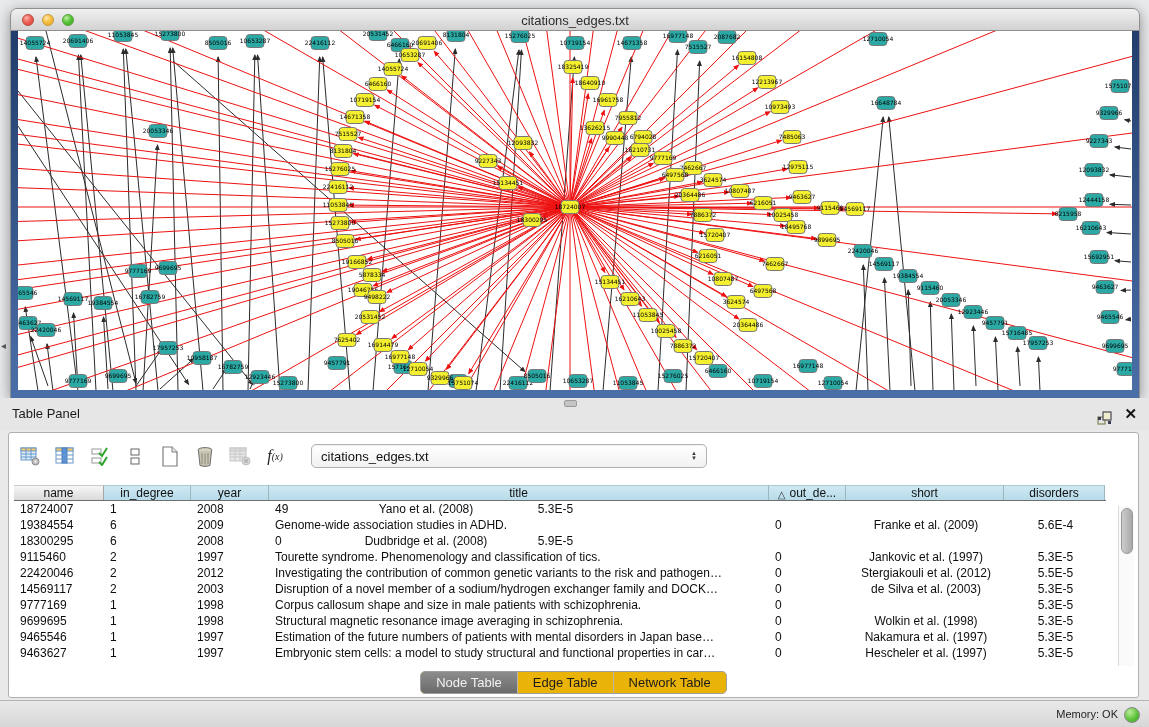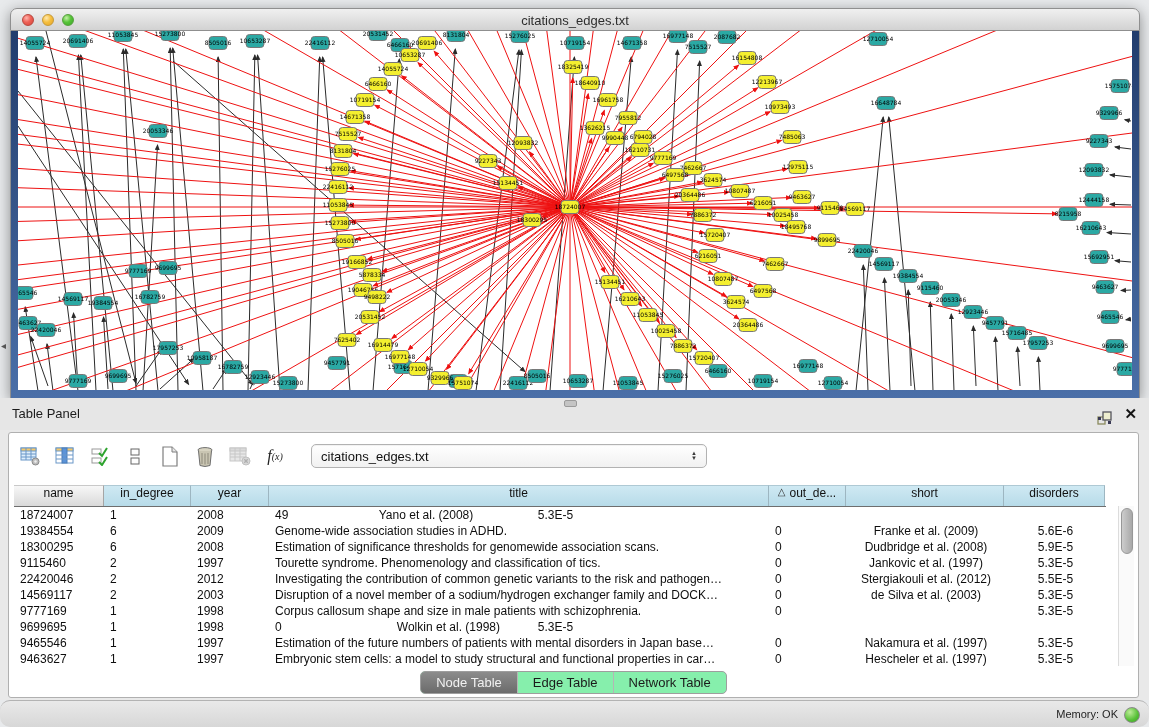--- a/index.html
+++ b/index.html
@@ -39,41 +39,41 @@
   .fx i{font-size:16px;}
   .fx small{font-size:10px;font-style:italic;}
   .combo{width:396px;height:24px;border:1px solid #b2b2b2;border-radius:5px;
          background:linear-gradient(#ffffff,#f1f1f1);display:flex;align-items:center;
          padding:0 9px;font-size:13px;color:#111;box-sizing:border-box;margin-left:12px;
          box-shadow:inset 0 1px 1px rgba(0,0,0,.06);}
   .combo .arrows{margin-left:auto;display:flex;flex-direction:column;font-size:6px;color:#3a3a3a;line-height:5px;}
 
   .tbl{position:absolute;left:5px;top:52px;width:1092px;}
   .thead{display:flex;border-bottom:1px solid #6e6e6e;}
-  .hc{height:21px;box-sizing:border-box;border-right:1px solid #9db6c1;border-top:1px solid #aec9d4;
+  .hc{height:15px;box-sizing:border-box;border-right:1px solid #9db6c1;border-top:1px solid #aec9d4;
       background:linear-gradient(#cfe9f3,#b7dbe9);font-size:12px;color:#111;
-      display:flex;align-items:flex-start;justify-content:center;gap:4px;overflow:hidden;white-space:nowrap;}
+      display:flex;align-items:flex-end;justify-content:center;gap:4px;overflow:hidden;white-space:nowrap;}
   .hc.gray{background:linear-gradient(#f7f7f7,#d9d9d9);border-right:1px solid #a5a5a5;border-top:1px solid #c9c9c9;}
   .sortg{font-size:10px;color:#333;}
   .tr{display:flex;height:16px;font-size:12px;color:#0e0e0e;background:#fff;}
   .td{box-sizing:border-box;padding:0 4px 0 6px;white-space:nowrap;overflow:hidden;line-height:16px;}
   .td.c{text-align:center;}
   .vsb{position:absolute;right:4px;top:73px;width:15px;height:160px;background:#fafafa;border-left:1px solid #dcdcdc;}
   .vsb .thumb{position:absolute;left:2px;top:2px;width:10px;height:44px;border-radius:6px;
               background:linear-gradient(90deg,#cdcdcd,#a8a8a8);border:1px solid #979797;}
 
   .tabsrow{position:absolute;left:0;right:0;top:238px;display:flex;justify-content:center;}
-  .seg{display:flex;border:1px solid #9e9e9e;border-radius:5px;overflow:hidden;height:21px;background:#86efac;}
+  .seg{display:flex;border:1px solid #9e9e9e;border-radius:5px;overflow:hidden;height:21px;background:#eab308;}
   .seg .tab{padding:0 15px;font-size:13px;line-height:21px;color:#1b1b1b;border-right:1px solid #b5b5b5;}
   .seg .tab:last-child{border-right:none;}
   .seg .tab.sel{background:linear-gradient(#8c8c8c,#6b6b6b);color:#f1f1f1;}
 
   
   .statusbar{position:absolute;left:0;top:700px;width:1149px;height:27px;
-             background:linear-gradient(#e9e9e9,#d7d7d7);border-top:1px solid #b3b3b3;box-sizing:border-box;border-radius:10px;}
+             background:linear-gradient(#e9e9e9,#d7d7d7);border-top:1px solid #b3b3b3;box-sizing:border-box;}
   .mem{position:absolute;right:31px;top:7px;font-size:11px;color:#1f1f1f;}
   .memdot{position:absolute;right:9px;top:6px;width:14px;height:14px;border-radius:50%;
           background:radial-gradient(circle at 35% 30%,#bdec98,#55bf35 60%,#3da526);border:1px solid #8a8a8a;}
 </style>
 </head>
 <body>
 
 <div class="app">
 
   <div class="net-window">
@@ -946,27 +946,26 @@
             <div class="td c" style="width: 158px;">Yano et al. (2008)</div>
             <div class="td c" style="width: 101px;">5.3E-5</div>
           </div>
           <div class="tr">
             <div class="td" style="width: 90px;">19384554</div>
             <div class="td" style="width: 87px;">6</div>
             <div class="td" style="width: 78px;">2009</div>
             <div class="td" style="width: 500px;">Genome-wide association studies in ADHD.</div>
             <div class="td" style="width: 77px;">0</div>
             <div class="td c" style="width: 158px;">Franke et al. (2009)</div>
-            <div class="td c" style="width: 101px;">5.6E-6</div>
+            <div class="td c" style="width: 101px;">5.6E-4</div>
           </div>
           <div class="tr">
             <div class="td" style="width: 90px;">18300295</div>
             <div class="td" style="width: 87px;">6</div>
             <div class="td" style="width: 78px;">2008</div>
-            <div class="td" style="width: 500px;">Estimation of significance thresholds for genomewide association scans.</div>
             <div class="td" style="width: 77px;">0</div>
             <div class="td c" style="width: 158px;">Dudbridge et al. (2008)</div>
             <div class="td c" style="width: 101px;">5.9E-5</div>
           </div>
           <div class="tr">
             <div class="td" style="width: 90px;">9115460</div>
             <div class="td" style="width: 87px;">2</div>
             <div class="td" style="width: 78px;">1997</div>
             <div class="td" style="width: 500px;">Tourette syndrome. Phenomenology and classification of tics.</div>
             <div class="td" style="width: 77px;">0</div>
@@ -997,22 +996,23 @@
             <div class="td" style="width: 78px;">1998</div>
             <div class="td" style="width: 500px;">Corpus callosum shape and size in male patients with schizophrenia.</div>
             <div class="td" style="width: 77px;">0</div>
             <div class="td c" style="width: 158px; margin-top: 44px;">Tibbo et al. (1998)</div>
             <div class="td c" style="width: 101px;">5.3E-5</div>
           </div>
           <div class="tr">
             <div class="td" style="width: 90px;">9699695</div>
             <div class="td" style="width: 87px;">1</div>
             <div class="td" style="width: 78px;">1998</div>
+            <div class="td" style="width: 500px;">Structural magnetic resonance image averaging in schizophrenia.</div>
             <div class="td" style="width: 77px;">0</div>
-            <div class="td c" style="width: 158px; text-align: right;">Wolkin et al. (1998)</div>
+            <div class="td c" style="width: 158px;">Wolkin et al. (1998)</div>
             <div class="td c" style="width: 101px;">5.3E-5</div>
           </div>
           <div class="tr">
             <div class="td" style="width: 90px;">9465546</div>
             <div class="td" style="width: 87px;">1</div>
             <div class="td" style="width: 78px;">1997</div>
             <div class="td" style="width: 500px;">Estimation of the future numbers of patients with mental disorders in Japan base…</div>
             <div class="td" style="width: 77px;">0</div>
             <div class="td c" style="width: 158px;">Nakamura et al. (1997)</div>
             <div class="td c" style="width: 101px;">5.3E-5</div>

